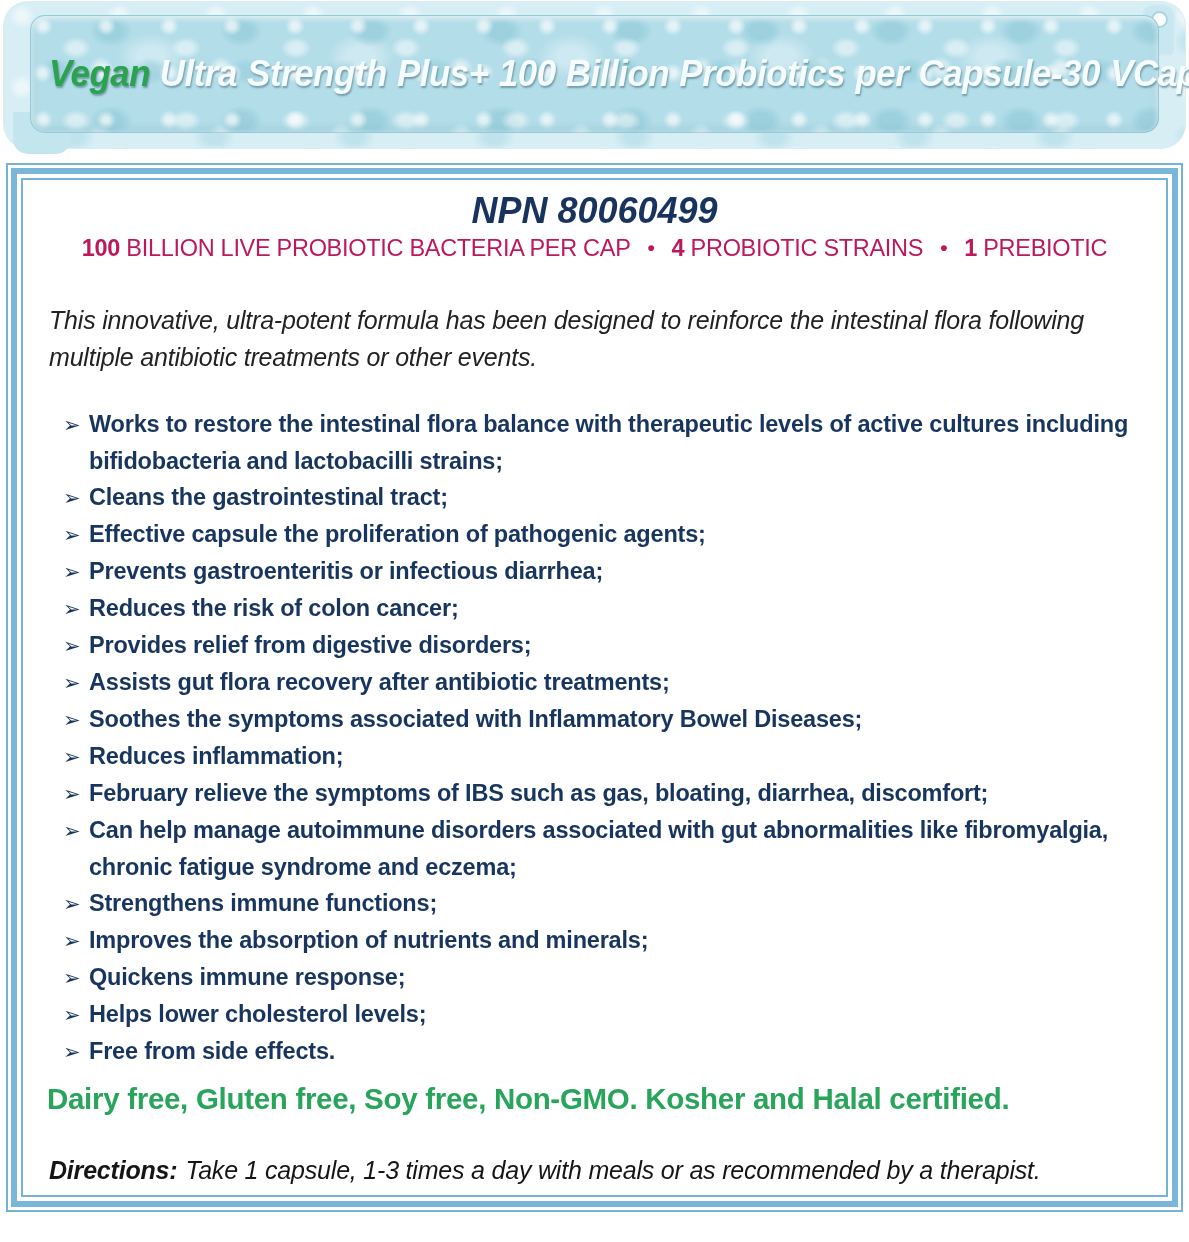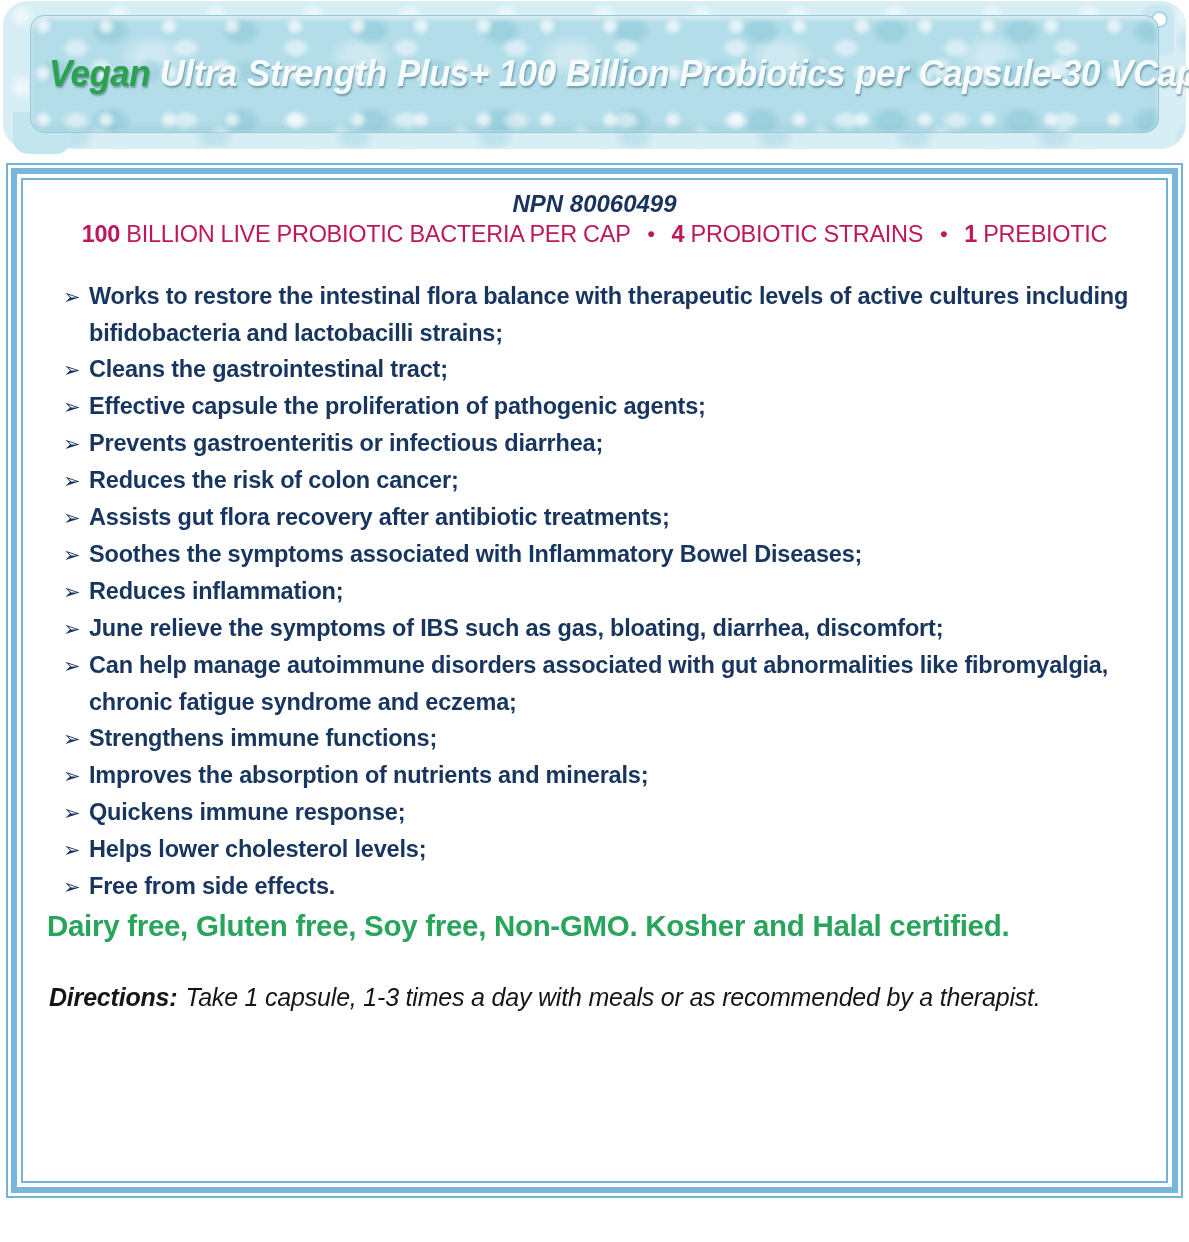--- a/index.html
+++ b/index.html
@@ -77,21 +77,21 @@
 
   
   .box  { margin: 15px 6px 0 6px; border: 2px solid #74b2d6; padding: 3px; }
   .box2 { border: 6px solid #7ab6d9; padding: 4px; }
   .box3 { border: 2px solid #74b2d6; padding: 8px 24px 10px 24px; min-height: 1005px; box-sizing: border-box; }
 
   .npn {
     margin: 2px 0 0 0;
     text-align: center;
     color: #18335e;
-    font-size: 24px;
+    font-size: 36px;
     font-weight: bold;
     font-style: italic;
     letter-spacing: 0px;
   }
   .redline {
     margin-top: 3px;
     text-align: center;
     color: #be185d;
     font-size: 23.5px;
     letter-spacing: -0.3px;
@@ -123,21 +123,21 @@
   .benefits li { padding-left: 26px; margin-left: 16px; }
   .benefits .glyph {
     display: inline-block;
     width: 26px; margin-left: -26px;
     font-weight: normal;
     font-family: "DejaVu Sans", sans-serif;
     font-size: 21px;
   }
 
   .cert {
-    margin-top: 4px;
+    margin-top: 12px;
     color: #28a55b;
     font-weight: bold;
     font-size: 29.5px;
     letter-spacing: -0.3px;
     white-space: nowrap;
   }
 
   .directions {
     margin: 40px 0 0 2px;
     color: #151515;
@@ -168,31 +168,33 @@
   <div class="box">
     <div class="box2">
       <div class="box3">
 
         <h1 class="npn">NPN 80060499</h1>
 
         <div class="redline">
           <span class="rb">100</span><span> BILLION LIVE PROBIOTIC BACTERIA PER CAP</span><span class="dot">•</span><span class="rb">4</span><span> PROBIOTIC STRAINS</span><span class="dot">•</span><span class="rb">1</span><span> PREBIOTIC</span>
         </div>
 
+        <p class="intro">This innovative, ultra-potent formula has been designed to reinforce the intestinal flora following multiple antibiotic treatments or other events.</p>
 
         <ul class="benefits">
             <li><span class="glyph">➢</span><span>Works to restore the intestinal flora balance with therapeutic levels of active cultures including bifidobacteria and lactobacilli strains;</span></li>
             <li><span class="glyph">➢</span><span>Cleans the gastrointestinal tract;</span></li>
             <li><span class="glyph">➢</span><span>Effective capsule the proliferation of pathogenic agents;</span></li>
             <li><span class="glyph">➢</span><span>Prevents gastroenteritis or infectious diarrhea;</span></li>
             <li><span class="glyph">➢</span><span>Reduces the risk of colon cancer;</span></li>
+            <li><span class="glyph">➢</span><span>Provides relief from digestive disorders;</span></li>
             <li><span class="glyph">➢</span><span>Assists gut flora recovery after antibiotic treatments;</span></li>
             <li><span class="glyph">➢</span><span>Soothes the symptoms associated with Inflammatory Bowel Diseases;</span></li>
             <li><span class="glyph">➢</span><span>Reduces inflammation;</span></li>
-            <li><span class="glyph">➢</span><span>June relieve the symptoms of IBS such as gas, bloating, diarrhea, discomfort;</span></li>
+            <li><span class="glyph">➢</span><span>February relieve the symptoms of IBS such as gas, bloating, diarrhea, discomfort;</span></li>
             <li><span class="glyph">➢</span><span>Can help manage autoimmune disorders associated with gut abnormalities like fibromyalgia, chronic fatigue syndrome and eczema;</span></li>
             <li><span class="glyph">➢</span><span>Strengthens immune functions;</span></li>
             <li><span class="glyph">➢</span><span>Improves the absorption of nutrients and minerals;</span></li>
             <li><span class="glyph">➢</span><span>Quickens immune response;</span></li>
             <li><span class="glyph">➢</span><span>Helps lower cholesterol levels;</span></li>
             <li><span class="glyph">➢</span><span>Free from side effects.</span></li>
           </ul>
 
         <div class="cert">Dairy free, Gluten free, Soy free, Non-GMO. Kosher and Halal certified.</div>
 

